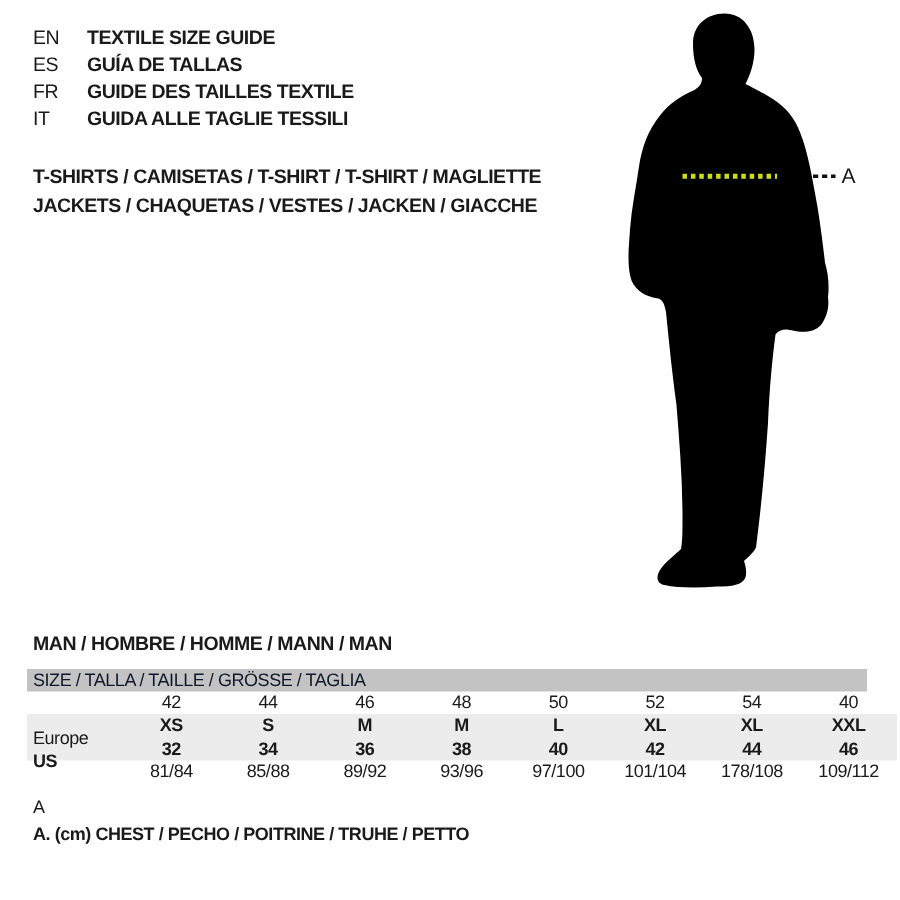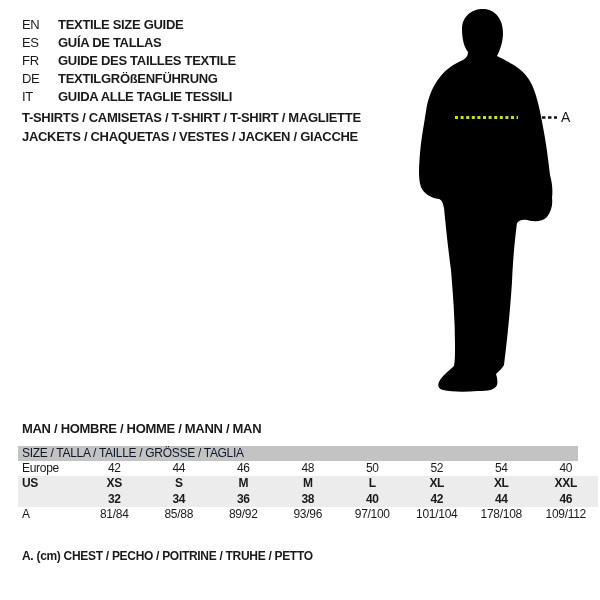--- a/index.html
+++ b/index.html
@@ -31,21 +31,21 @@
   .t-header{
     width:556px;height:15px;background:var(--header-bg,#c3c3c3);
     font-size:12px;line-height:15px;padding-left:4px;color:#0f172a;
     white-space:nowrap;
   }
   .t-row{
     display:grid;grid-template-columns:64px repeat(8,1fr);
     height:15.25px;font-size:12px;line-height:15.25px;
   }
   .t-row.stripe{background:var(--stripe-bg,#ececec);font-weight:bold;}
-  .t-label{padding-left:4px;text-align:left;}
+  .t-label{padding-left:4px;text-align:left;margin-top:24px;}
   .t-cell{text-align:center;}
 
   
   .footnote{position:absolute;left:22px;top:549px;font-size:12px;font-weight:700;white-space:nowrap;}
 </style>
 </head>
 <body>
 
 <div class="page">
 
@@ -54,24 +54,20 @@
         <span class="lang-code">EN</span>
         <span class="lang-label">TEXTILE SIZE GUIDE</span>
       </div>
       <div class="lang-row">
         <span class="lang-code">ES</span>
         <span class="lang-label">GUÍA DE TALLAS</span>
       </div>
       <div class="lang-row">
         <span class="lang-code">FR</span>
         <span class="lang-label">GUIDE DES TAILLES TEXTILE</span>
-      </div>
-      <div class="lang-row">
-        <span class="lang-code">DE</span>
-        <span class="lang-label">TEXTILGRÖßENFÜHRUNG</span>
       </div>
       <div class="lang-row">
         <span class="lang-code">IT</span>
         <span class="lang-label">GUIDA ALLE TAGLIE TESSILI</span>
       </div>
     </div>
 
   <div class="category-lines">
       <div class="cat-line">T-SHIRTS / CAMISETAS / T-SHIRT / T-SHIRT / MAGLIETTE</div>
       <div class="cat-line">JACKETS / CHAQUETAS / VESTES / JACKEN / GIACCHE</div>

